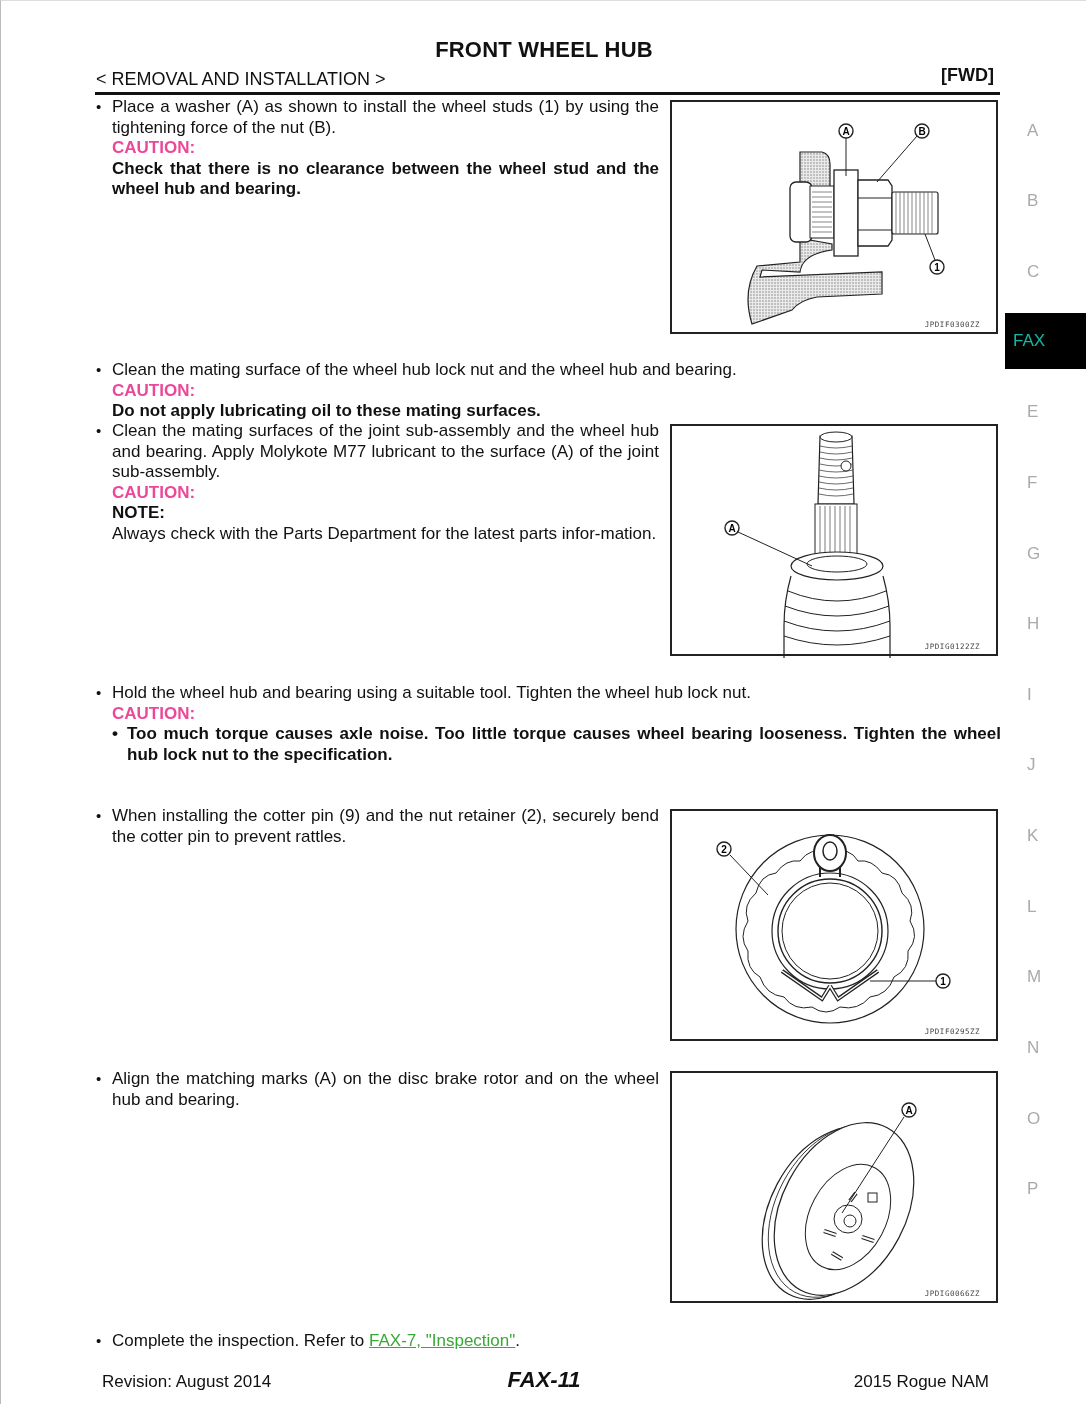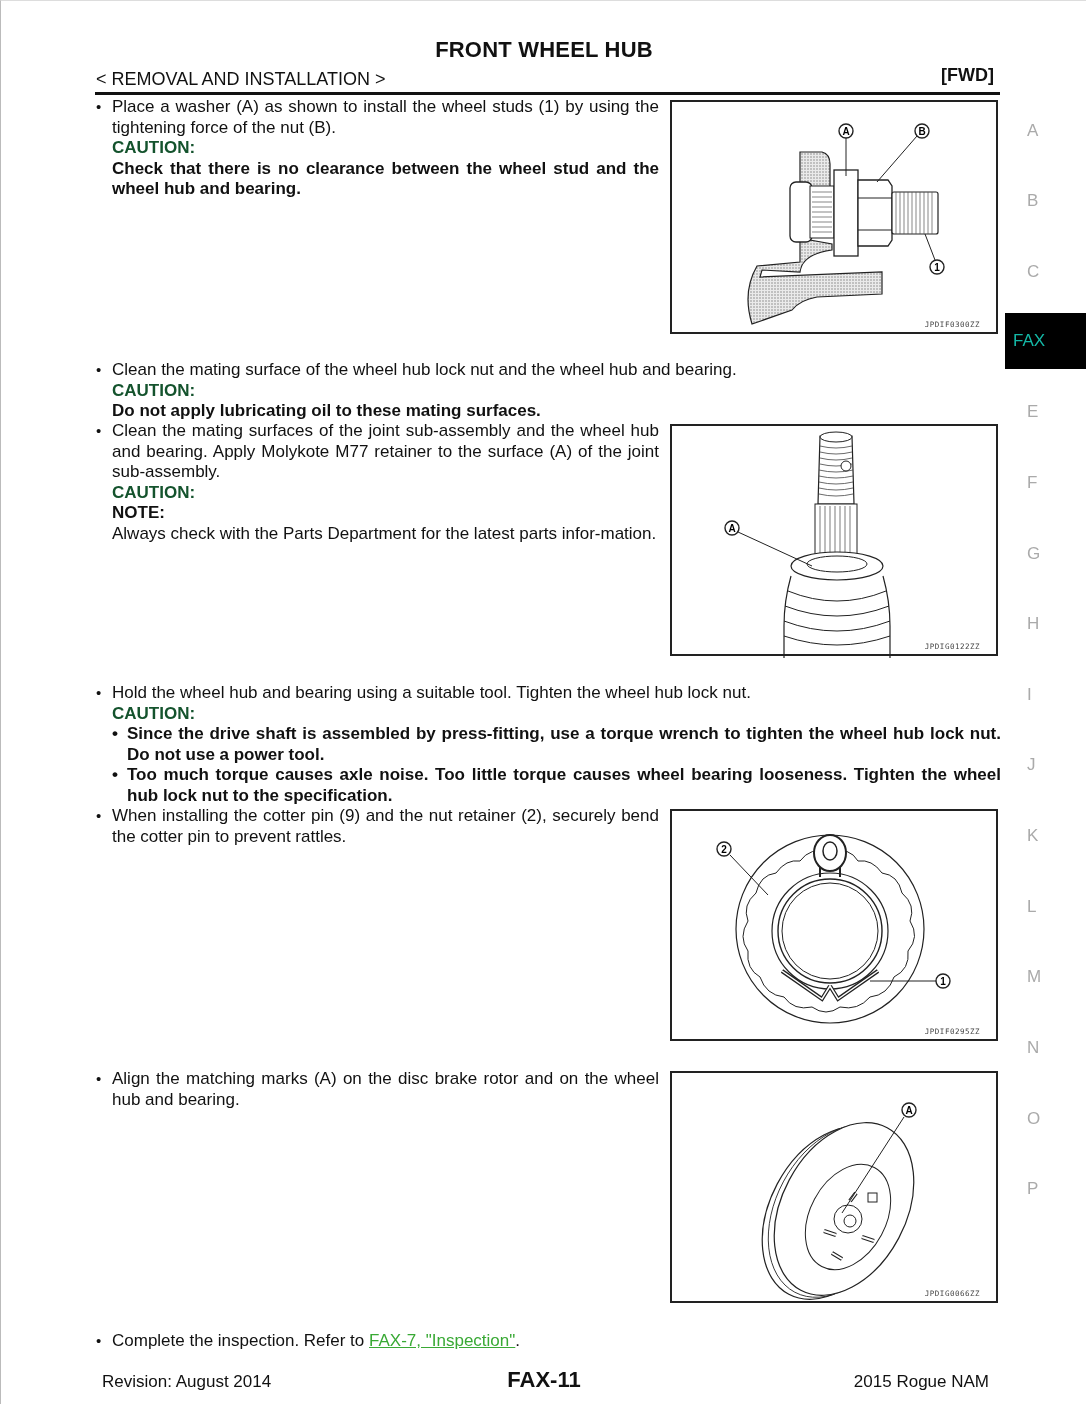--- a/index.html
+++ b/index.html
@@ -10,34 +10,34 @@
   }
   .abs { position: absolute; }
   .title { left: 0; width: 1086px; top: 36px; text-align: center; font-weight: bold; font-size: 22px; letter-spacing: 0.2px; }
   .subhead { left: 95px; top: 68px; font-size: 18px; }
   .fwd { right: 92px; top: 64px; font-size: 18px; font-weight: bold; }
   .rule { left: 94px; width: 905px; top: 91px; height: 3px; background: #111; }
   .para { font-size: 17px; line-height: 20.5px; }
   .blk { position: absolute; left: 95px; }
   .bullet { position: relative; padding-left: 16px; }
   .bullet::before { content: "\2022"; position: absolute; left: 0; top: 0; font-size: 15px; }
-  .caution { color: #14532d; font-weight: bold; }
+  .caution { color: #ec4899; font-weight: bold; }
   .bold { font-weight: bold; }
   .just { text-align: justify; text-align-last: left; }
   .sub-bullet { position: relative; padding-left: 15px; font-weight: bold; }
   .sub-bullet::before { content: "\2022"; position: absolute; left: 0; top: 0; }
   .figbox { position: absolute; border: 2px solid #222; background: #fff; box-sizing: border-box; }
   .figcode { position: absolute; right: 16px; bottom: 3px; font-family: "DejaVu Sans Mono", monospace; font-size: 7.5px; color: #444; letter-spacing: 0.5px; }
   .figbox svg { position: absolute; left: 0; top: 0; }
   .tabs { position: absolute; left: 1004px; width: 82px; top: 0; }
   .tab { position: absolute; left: 0; width: 82px; text-align: left; padding-left: 22px; box-sizing: border-box; color: #aaa; font-size: 17px; }
   .tab.active { background: #000; color: #14b8a6; font-weight: normal; padding-left: 8px; height: 56px; line-height: 56px; font-size: 17px; }
   .link { color: #39a935; text-decoration: underline; }
   .footer-left { left: 101px; top: 1371px; font-size: 17px; }
-  .footer-center { left: 0; width: 1086px; text-align: center; top: 1366px; font-size: 22px; font-weight: bold; }
+  .footer-center { left: 0; width: 1086px; text-align: center; top: 1366px; font-size: 22px; font-weight: bold; font-style: italic; }
   .footer-right { right: 97px; top: 1371px; font-size: 17px; }
 </style>
 </head>
 <body>
 
 <div class="abs title">FRONT WHEEL HUB</div>
 <div class="abs subhead">&lt; REMOVAL AND INSTALLATION &gt;</div>
 <div class="abs fwd">[FWD]</div>
 <div class="abs rule"></div>
 
@@ -109,21 +109,21 @@
 
 <div class="blk para" style="top:359px; width:720px;">
   <div class="bullet">Clean the mating surface of the wheel hub lock nut and the wheel hub and bearing.</div>
   <div style="padding-left:16px;">
     <div class="caution">CAUTION:</div>
     <div class="bold">Do not apply lubricating oil to these mating surfaces.</div>
   </div>
 </div>
 
 <div class="blk para" style="top:420px; width:563px;">
-  <div class="bullet just">Clean the mating surfaces of the joint sub-assembly and the wheel hub and bearing. Apply Molykote M77 retainer to the surface (A) of the joint sub-assembly.</div>
+  <div class="bullet just">Clean the mating surfaces of the joint sub-assembly and the wheel hub and bearing. Apply Molykote M77 lubricant to the surface (A) of the joint sub-assembly.</div>
   <div style="padding-left:16px;">
     <div class="caution">CAUTION:</div>
     <div class="bold">NOTE:</div>
     <div class="just">Always check with the Parts Department for the latest parts infor-mation.</div>
   </div>
 </div>
 
 <div class="figbox" style="left:669px; top:423px; width:328px; height:232px;">
   <svg width="328" height="232" viewBox="0 0 328 232">
 
@@ -167,21 +167,20 @@
     <circle cx="60" cy="102" r="7" fill="#fff" stroke="#222" stroke-width="1.4"></circle>
     <text x="60" y="106" font-size="10" font-weight="bold" text-anchor="middle" font-family="Liberation Sans, sans-serif">A</text>
   </svg>
   <div class="figcode">JPDIG0122ZZ</div>
 </div>
 
 <div class="blk para" style="top:682px; width:905px;">
   <div class="bullet">Hold the wheel hub and bearing using a suitable tool. Tighten the wheel hub lock nut.</div>
   <div style="padding-left:16px;">
     <div class="caution">CAUTION:</div>
-    <div class="sub-bullet just">Since the drive shaft is assembled by press-fitting, use a torque wrench to tighten the wheel hub lock nut. Do not use a power tool.</div>
     <div class="sub-bullet just">Too much torque causes axle noise. Too little torque causes wheel bearing looseness. Tighten the wheel hub lock nut to the specification.</div>
   </div>
 </div>
 
 <div class="blk para" style="top:805px; width:563px;">
   <div class="bullet just">When installing the cotter pin (9) and the nut retainer (2), securely bend the cotter pin to prevent rattles.</div>
 </div>
 
 <div class="figbox" style="left:669px; top:808px; width:328px; height:232px;">
   <svg width="328" height="232" viewBox="0 0 328 232">

